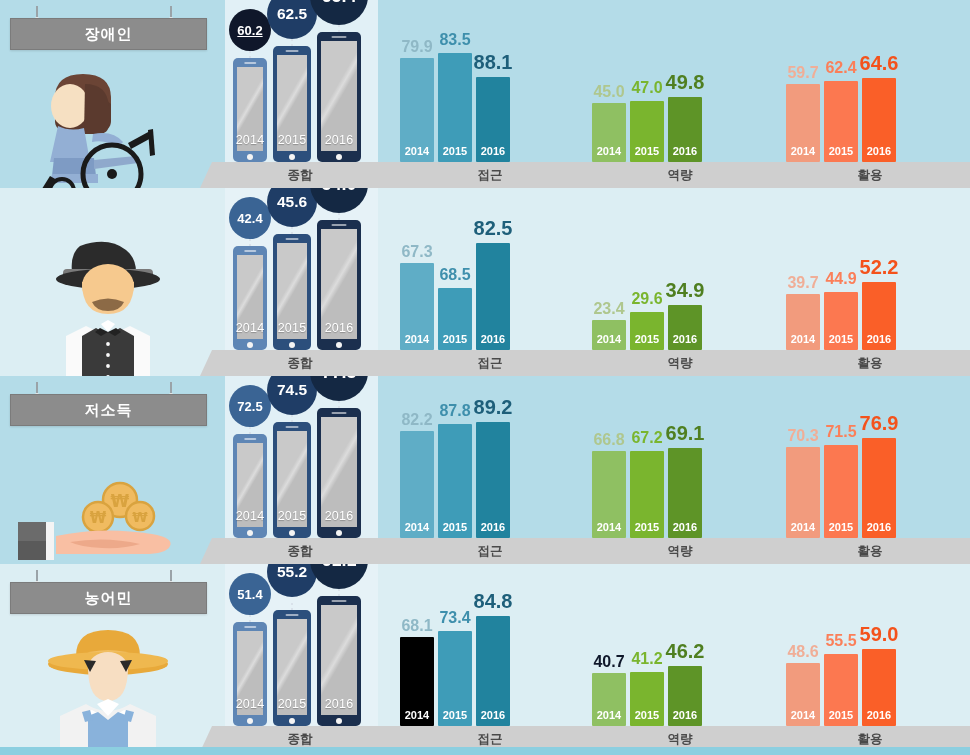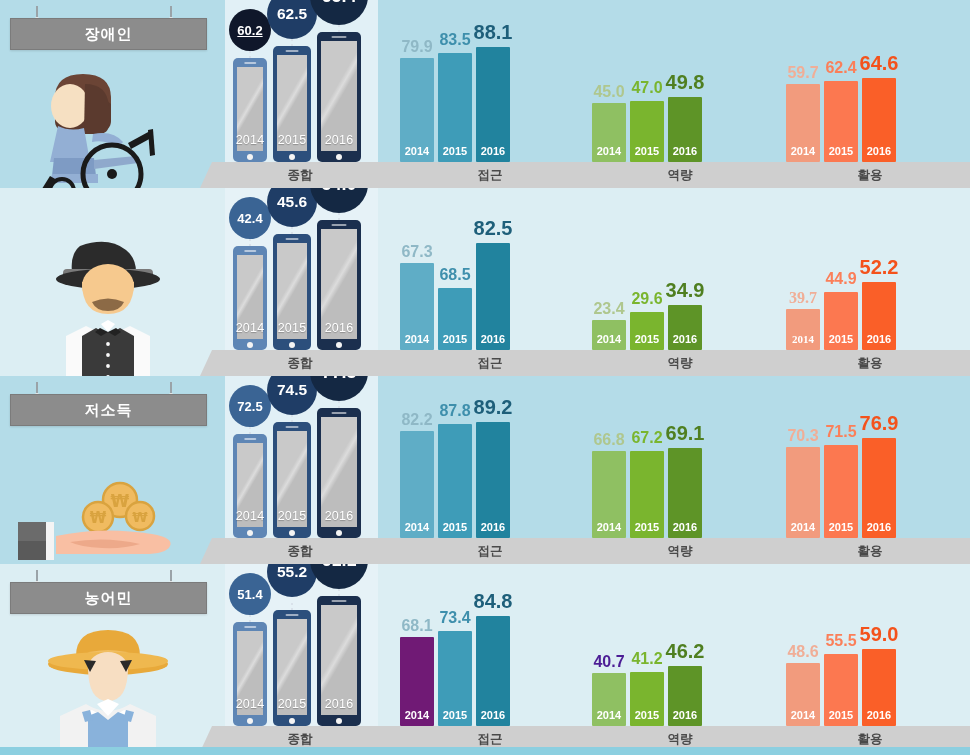--- a/index.html
+++ b/index.html
@@ -184,21 +184,21 @@
       </div>
       <div class="chart" style="left: 400px; width: 114px;">
         <div class="bar" style="left: 0px; height: 104px; background: rgb(95, 173, 198);">
           <div class="val v0" style="color: rgb(143, 184, 198);">79.9</div>
           <div class="yr">2014</div>
         </div>
         <div class="bar" style="left: 38px; height: 109px; background: rgb(62, 156, 184);">
           <div class="val v1" style="color: rgb(62, 143, 172);">83.5</div>
           <div class="yr">2015</div>
         </div>
-        <div class="bar" style="left: 76px; height: 115px; background: rgb(33, 131, 158);">
+        <div class="bar" style="left: 76px; height: 85px; background: rgb(33, 131, 158);">
           <div class="val v2" style="color: rgb(30, 95, 122);">88.1</div>
           <div class="yr">2016</div>
         </div>
       </div>
       <div class="chart" style="left: 592px; width: 114px;">
         <div class="bar" style="left: 0px; height: 59px; background: rgb(143, 192, 98);">
           <div class="val v0" style="color: rgb(175, 199, 142);">45.0</div>
           <div class="yr">2014</div>
         </div>
         <div class="bar" style="left: 38px; height: 61px; background: rgb(122, 181, 46);">
@@ -314,21 +314,21 @@
         <div class="bar" style="left: 38px; height: 38px; background: rgb(122, 181, 46);">
           <div class="val v1" style="color: rgb(122, 181, 46);">29.6</div>
           <div class="yr">2015</div>
         </div>
         <div class="bar" style="left: 76px; height: 45px; background: rgb(94, 148, 39);">
           <div class="val v2" style="color: rgb(79, 127, 32);">34.9</div>
           <div class="yr">2016</div>
         </div>
       </div>
       <div class="chart" style="left: 786px; width: 114px;">
-        <div class="bar" style="left: 0px; height: 41px; background: rgb(242, 155, 125); font-family: Liberation Serif, serif;">
+        <div class="bar" style="left: 0px; height: 56px; background: rgb(242, 155, 125);">
           <div class="val v0" style="color: rgb(240, 174, 151);">39.7</div>
           <div class="yr">2014</div>
         </div>
         <div class="bar" style="left: 38px; height: 58px; background: rgb(252, 120, 80);">
           <div class="val v1" style="color: rgb(251, 127, 89);">44.9</div>
           <div class="yr">2015</div>
         </div>
         <div class="bar" style="left: 76px; height: 68px; background: rgb(250, 95, 40);">
           <div class="val v2" style="color: rgb(244, 82, 27);">52.2</div>
           <div class="yr">2016</div>
@@ -515,36 +515,36 @@
             <div class="speaker"></div>
             <div class="screen"></div>
             <div class="home"></div>
           </div>
           <div class="yr">2016</div>
         </div>
         <div class="bubble-stem" style="left: 113px; bottom: 130px; height: 7px;"></div>
         <div class="bubble" style="width: 58px; height: 58px; left: 85px; bottom: 137px; background: rgb(20, 40, 67); font-size: 18px;">61.1</div>
       </div>
       <div class="chart" style="left: 400px; width: 114px;">
-        <div class="bar" style="left: 0px; height: 89px; background: #701a75;">
+        <div class="bar" style="left: 0px; height: 89px; background: #000000;">
           <div class="val v0" style="color: rgb(143, 184, 198);">68.1</div>
           <div class="yr">2014</div>
         </div>
         <div class="bar" style="left: 38px; height: 95px; background: rgb(62, 156, 184);">
           <div class="val v1" style="color: rgb(62, 143, 172);">73.4</div>
           <div class="yr">2015</div>
         </div>
         <div class="bar" style="left: 76px; height: 110px; background: rgb(33, 131, 158);">
           <div class="val v2" style="color: rgb(30, 95, 122);">84.8</div>
           <div class="yr">2016</div>
         </div>
       </div>
       <div class="chart" style="left: 592px; width: 114px;">
         <div class="bar" style="left: 0px; height: 53px; background: rgb(143, 192, 98);">
-          <div class="val v0" style="color: #4c1d95;">40.7</div>
+          <div class="val v0" style="color: #0f172a;">40.7</div>
           <div class="yr">2014</div>
         </div>
         <div class="bar" style="left: 38px; height: 54px; background: rgb(122, 181, 46);">
           <div class="val v1" style="color: rgb(122, 181, 46);">41.2</div>
           <div class="yr">2015</div>
         </div>
         <div class="bar" style="left: 76px; height: 60px; background: rgb(94, 148, 39);">
           <div class="val v2" style="color: rgb(79, 127, 32);">46.2</div>
           <div class="yr">2016</div>
         </div>

